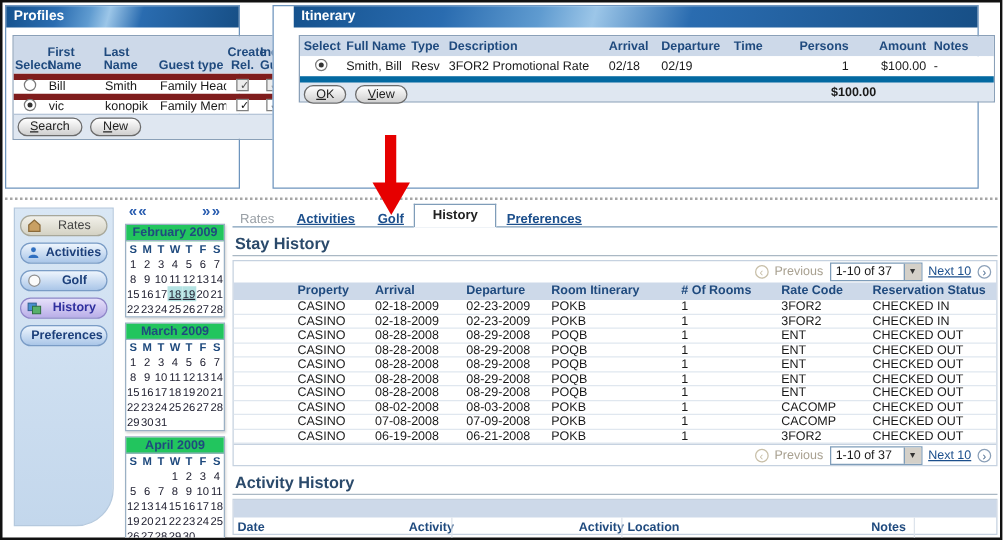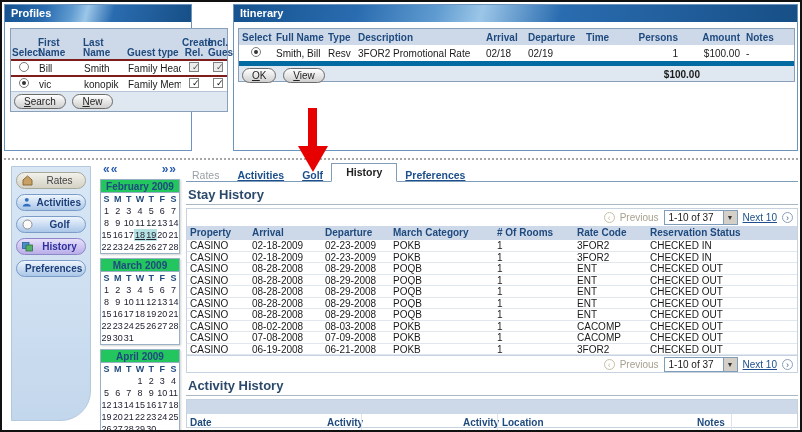--- a/index.html
+++ b/index.html
@@ -3,30 +3,30 @@
 <meta charset="utf-8">
 <style>
   * { margin:0; padding:0; box-sizing:border-box; }
   body { background:#888; font-family:"Liberation Sans", sans-serif; }
   .page { position:relative; width:802px; height:432px; background:#fff;
           border:2px solid #111; overflow:hidden; font-size:10px; color:#1a1a1a; }
 
   
   .panel { position:absolute; top:2px; height:147px; border:1px solid #6d94bd; background:#fff; }
   .profiles { left:2px; width:188px; }
-  .itinerary { left:231px; width:565px; }
+  .itinerary { left:216px; width:565px;padding-left:16px; }
   .panel-hdr { height:17px; line-height:17px; padding:0 6px; color:#fff; font-weight:bold; font-size:11px;
     background:linear-gradient(105deg,#15528e 0%,#2a6cb0 22%,#5f9bd0 36%,#9cc6e8 44%,#2a6cb0 58%,#174f86 100%); }
 
   .ptable { margin:6px 2px 0 5px; width:218px; border:1px solid #8aa0b8; }
   .prow { display:grid; grid-template-columns:26px 45px 44px 55px 26px 22px; align-items:center; }
   .phead { background:#cdd9e9; color:#1f4a7e; font-weight:bold; min-height:30px; }
   .phead span { padding:1px 1px; line-height:10px; align-self:end; }
   .phead .ctr { text-align:center; }
-  .pbody { height:16px; border-top:2px solid #7f1d1d; background:#fff; }
+  .pbody { height:16px; border-top:5px solid #7f1d1d; background:#fff; }
   .pbody span { padding:0 2px; white-space:nowrap; overflow:hidden; }
   .pbtnrow { border-top:1px solid #b7c6d8; background:#dfe7f1; padding:2px 3px; height:20px; }
 
   .itable { margin:6px 2px 0 4px; width:557px; border:1px solid #8aa0b8; }
   .irow { display:grid; grid-template-columns:34px 52px 30px 128px 42px 58px 46px 52px 62px 1fr; align-items:center; }
   .ihead { background:#cdd9e9; color:#1f4a7e; font-weight:bold; height:16px; }
   .irow span { padding:0 3px; white-space:nowrap; overflow:hidden; }
   .ibody { height:16px; background:#fff; }
   .rt { text-align:right; }
   .ifoot { position:relative; border-top:5px solid #0369a1; background:#dfe7f1; height:20px; padding:2px 3px; }
@@ -91,21 +91,21 @@
     font-size:9px; line-height:10px; }
   .circ.prev { border:1px solid #c8bfa8; color:#c8bfa8; }
   .circ.next { border:1px solid #8ba0b8; color:#44668c; cursor:pointer; }
   .prevlbl { color:#a8a090; }
   .fsel { display:inline-flex; border:1px solid #7f9db9; background:#fff; height:15px; align-items:stretch; cursor:pointer; }
   .fsel .val { padding:0 4px; line-height:13px; min-width:58px; }
   .fsel .dd { width:14px; background:#d4d0c8; border-left:1px solid #7f9db9; text-align:center;
     font-size:7px; line-height:13px; color:#333; }
   .nextlbl { color:#1c4f8c; text-decoration:underline; cursor:pointer; }
 
-  .shhead, .shrow { display:grid; grid-template-columns:62px 73px 68px 104px 80px 73px 1fr; }
+  .shhead, .shrow { display:grid; grid-template-columns:62px 73px 68px 104px 80px 73px 1fr;padding-left:48px; }
   .shhead { background:#cdd9e9; color:#1f4a7e; font-weight:bold; height:14px; }
   .shhead span, .shrow span { padding:0 3px; line-height:14px; white-space:nowrap; overflow:hidden; }
   .shrow { height:11.5px; border-bottom:1px solid #e0e7ef; }
   .shrow span { line-height:11px; font-size:10px; }
 
   .ahhead, .ahrow { display:grid; grid-template-columns:137px 136px 234px 1fr; }
   .ahhead { background:#cdd9e9; color:#1f4a7e; font-weight:bold; height:14px; }
   .ahhead span, .ahrow span { padding:16px 3px; line-height:14px; white-space:nowrap; }
   .ahrow { height:13px;margin-left:38px; }
   .ahrow span { line-height:13px; border-right:1px solid #dde4ec; }
@@ -399,21 +399,21 @@
           <span class="dd">▼</span>
         </span>
         <span class="nextlbl">Next 10</span>
         <span class="circ next">›</span>
       </div>
 
       <div class="shhead">
         <span>Property</span>
         <span>Arrival</span>
         <span>Departure</span>
-        <span>March Category</span>
+        <span>Room Itinerary</span>
         <span># Of Rooms</span>
         <span>Rate Code</span>
         <span>Reservation Status</span>
       </div>
 
       <div>
 
           <div class="shrow">
             <span>CASINO</span>
             <span>02-18-2009</span>

